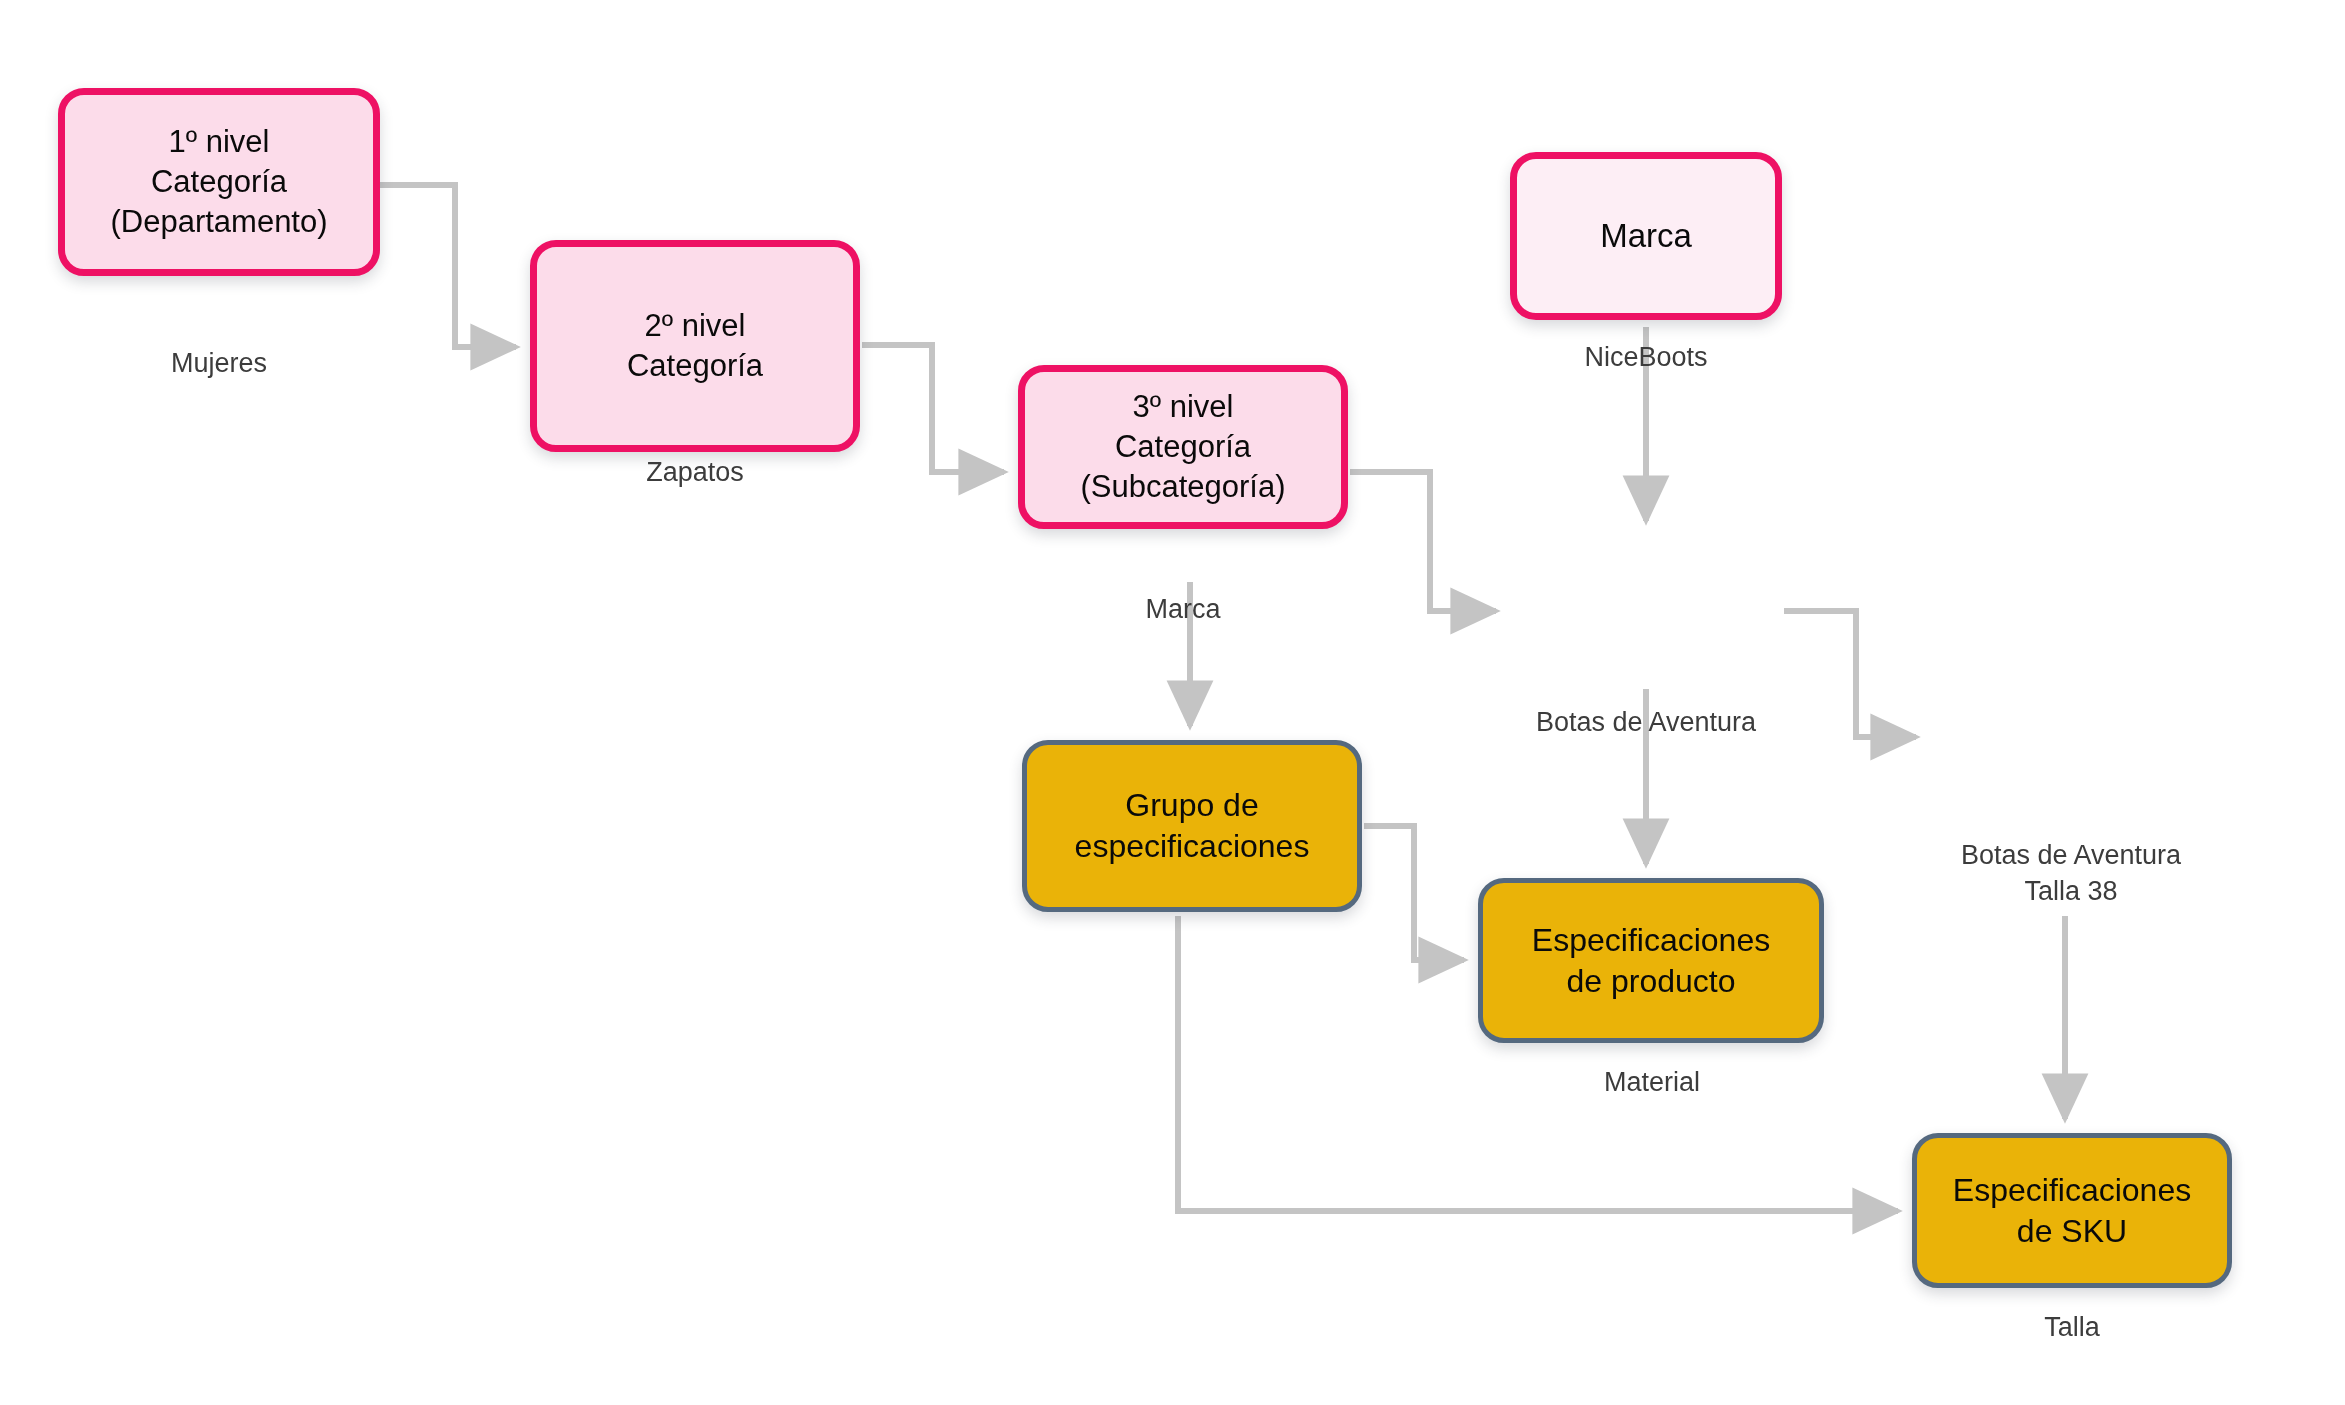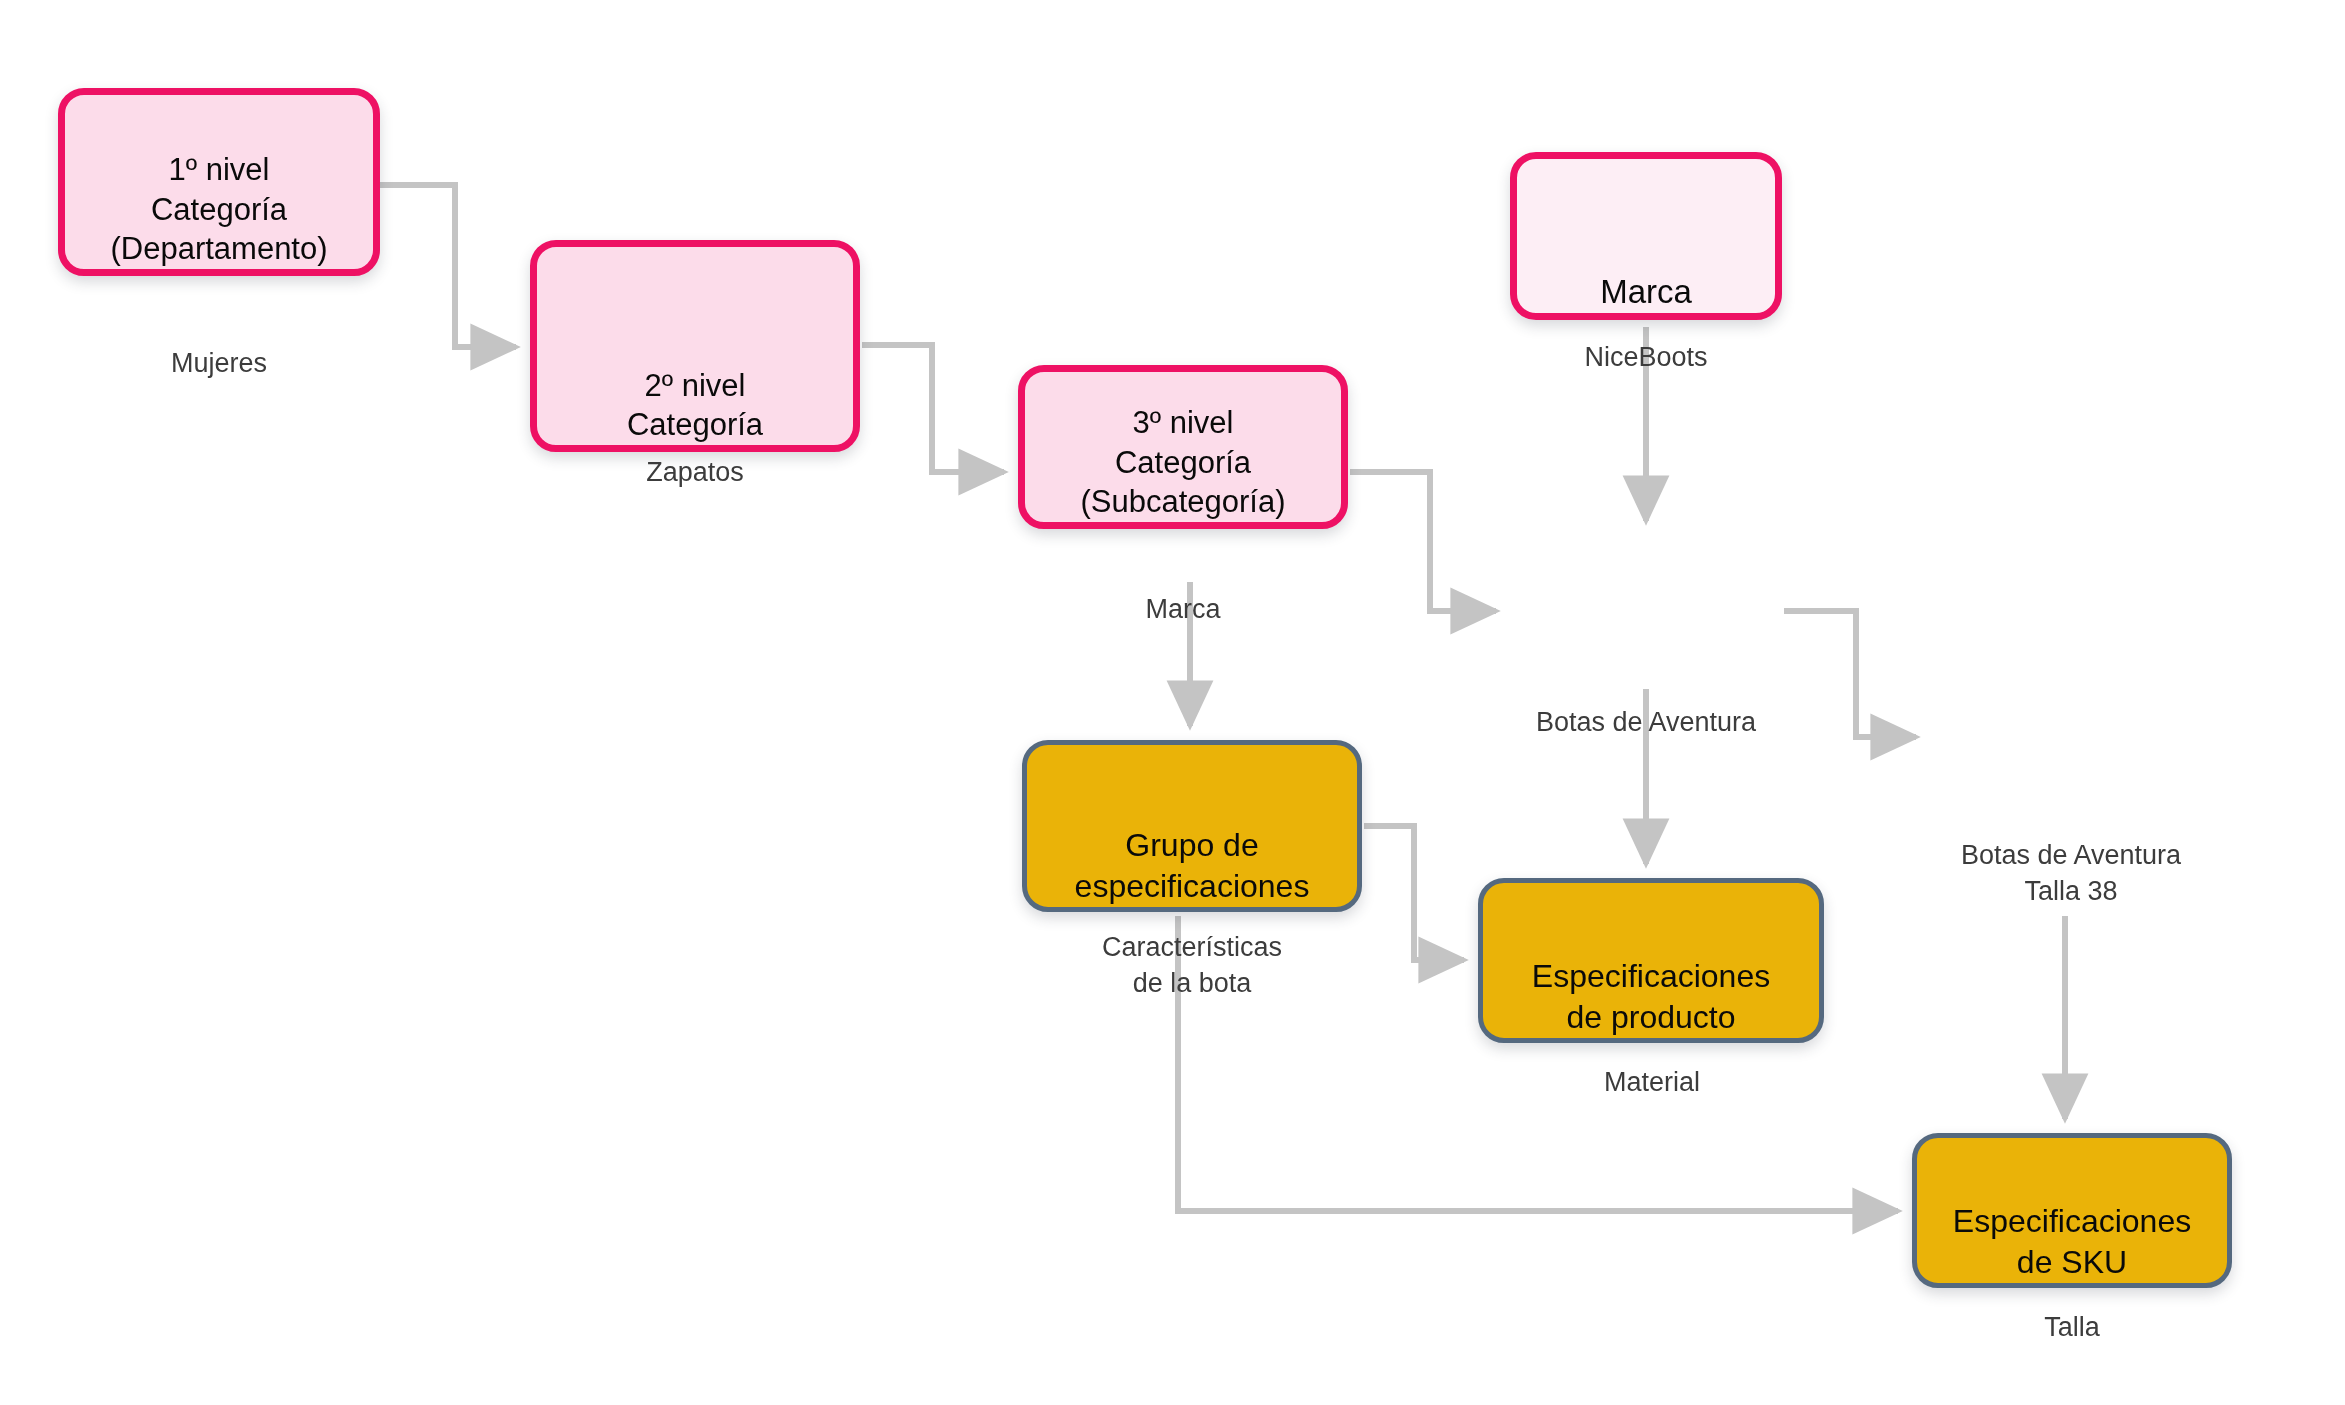--- a/index.html
+++ b/index.html
@@ -20,21 +20,21 @@
     width:2345px;
     height:1405px;
     pointer-events:none;
   }
   .node{
     position:absolute;
     box-sizing:border-box;
     display:flex;
     flex-direction:column;
     align-items:center;
-    justify-content:flex-end;
+    justify-content:center;
     text-align:center;
     border-radius:26px;
     border-width:7px;
     border-style:solid;
     box-shadow:0 6px 14px rgba(40,44,60,0.18);
     line-height:1.28;
     color:#0a0a0a;
   }
   .node.pink{
     background:#fcdcea;
@@ -149,22 +149,20 @@
 
   <div class="cap" id="c-prod">Botas de Aventura</div>
 
   <div class="cap" id="c-sku">Botas de Aventura
 Talla 38</div>
 
   <div class="node slate" id="n-grupo">
     <span class="line b">Grupo de</span>
     <span class="line b">especificaciones</span>
   </div>
-  <div class="cap" id="c-grupo">Características
-de la bota</div>
 
   <div class="node slate" id="n-espprod">
     <span class="line b">Especificaciones</span>
     <span class="line b">de producto</span>
   </div>
   <div class="cap" id="c-espprod">Material</div>
 
   <div class="node slate" id="n-espsku">
     <span class="line b">Especificaciones</span>
     <span class="line b">de SKU</span>

